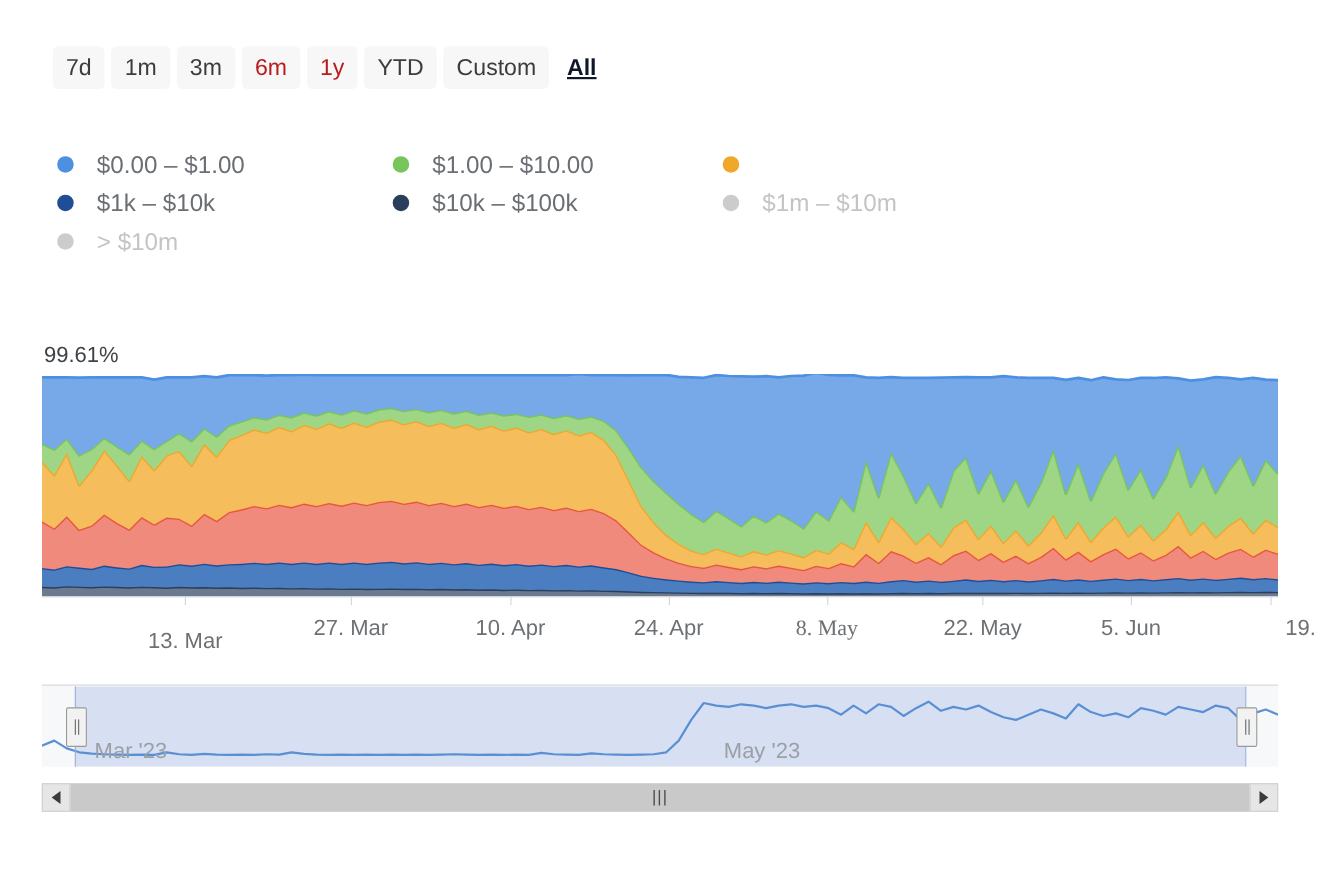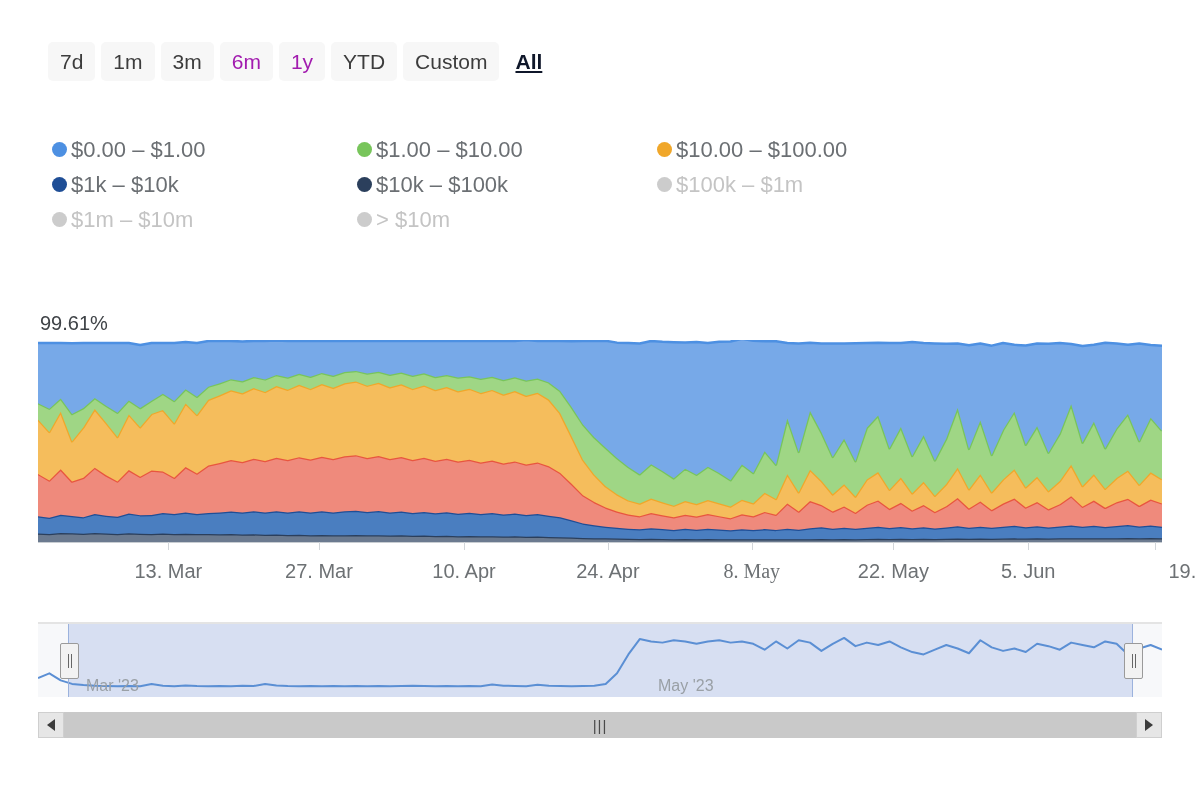--- a/index.html
+++ b/index.html
@@ -30,21 +30,21 @@
     line-height: 1;
     padding: 9px 12px;
     border-radius: 5px;
     background: #f7f7f7;
     color: #3c3c3c;
     white-space: nowrap;
     cursor: pointer;
     user-select: none;
   }
   .range-btn.dim {
-    color: #a21caf;
+    color: #b91c1c;
   }
   .range-btn.selected {
     background: transparent;
     color: #0f172a;
     font-weight: bold;
     padding-left: 10px;
     padding-right: 10px;
     text-decoration: underline;
   }
 
@@ -55,21 +55,21 @@
     top: 132px;
     width: 960px;
     display: grid;
     grid-template-columns: 305px 300px 300px;
     grid-auto-rows: 35px;
     align-items: center;
   }
   .legend-item {
     display: flex;
     align-items: center;
-    gap: 4px;
+    gap: 21px;
     cursor: pointer;
     user-select: none;
   }
   .legend-dot {
     width: 15px;
     height: 15px;
     border-radius: 50%;
     flex: 0 0 auto;
   }
   .legend-label {
@@ -178,21 +178,21 @@
   }
   .nav-series {
     position: absolute;
     left: 0;
     top: 0;
     width: 100%;
     height: 100%;
   }
   .nav-date {
     position: absolute;
-    font-size: 16px;
+    font-size: 20px;
     color: #9aa0a6;
     bottom: 2px;
     white-space: nowrap;
   }
   .nav-handle {
     position: absolute;
     top: 21px;
     width: 17px;
     height: 34px;
     background: #f2f2f2;
@@ -288,36 +288,31 @@
   <div class="legend-item">
     <span class="legend-dot" style="background:#4d90e2"></span>
     <span class="legend-label">$0.00 – $1.00</span>
   </div>
   <div class="legend-item">
     <span class="legend-dot" style="background:#78c55b"></span>
     <span class="legend-label">$1.00 – $10.00</span>
   </div>
   <div class="legend-item">
     <span class="legend-dot" style="background:#f0a72a"></span>
-    <span class="legend-label">$10.00 – $100.00</span>
   </div>
 
   <div class="legend-item">
     <span class="legend-dot" style="background:#1f4e96"></span>
     <span class="legend-label">$1k – $10k</span>
   </div>
   <div class="legend-item">
     <span class="legend-dot" style="background:#2b3f5c"></span>
     <span class="legend-label">$10k – $100k</span>
   </div>
 
-  <div class="legend-item off">
-    <span class="legend-dot" style="background:#cccccc"></span>
-    <span class="legend-label">$100k – $1m</span>
-  </div>
   <div class="legend-item off">
     <span class="legend-dot" style="background:#cccccc"></span>
     <span class="legend-label">$1m – $10m</span>
   </div>
   <div class="legend-item off">
     <span class="legend-dot" style="background:#cccccc"></span>
     <span class="legend-label">&gt; $10m</span>
   </div>
 </div>
 
@@ -347,21 +342,21 @@
         <path d="M 0 79.38600000000001 L 0 79.38600000000001 L 11.353535353535355 91.91 L 22.70707070707071 71.71000000000001 L 34.06060606060606 101.202 L 45.41414141414142 87.26400000000001 L 56.76767676767677 69.084 L 68.12121212121212 82.82000000000001 L 79.47474747474747 96.96 L 90.82828282828284 74.538 L 102.18181818181819 87.26400000000001 L 113.53535353535354 73.93199999999999 L 124.88888888888889 69.892 L 136.24242424242425 83.224 L 147.5959595959596 63.428 L 158.94949494949495 74.942 L 170.3030303030303 59.79199999999997 L 181.65656565656568 55.34800000000001 L 193.010101010101 50.29800000000003 L 204.36363636363637 53.328 L 215.7171717171717 48.07599999999999 L 227.07070707070707 51.91399999999999 L 238.42424242424244 46.05599999999998 L 249.77777777777777 49.69200000000001 L 261.1313131313131 44.843999999999994 L 272.4848484848485 48.883999999999986 L 283.83838383838383 44.036 L 295.1919191919192 47.87399999999997 L 306.5454545454545 43.22800000000001 L 317.8989898989899 41.41 L 329.25252525252523 45.65199999999999 L 340.6060606060606 42.823999999999984 L 351.95959595959596 47.26800000000003 L 363.31313131313135 44.23800000000003 L 374.66666666666663 48.883999999999986 L 386.020202020202 45.44999999999999 L 397.37373737373736 50.096000000000004 L 408.72727272727275 47.066 L 420.0808080808081 51.30799999999999 L 431.4343434343434 48.68199999999999 L 442.78787878787875 52.92400000000001 L 454.14141414141415 49.894000000000005 L 465.4949494949495 54.53999999999999 L 476.8484848484849 51.105999999999995 L 488.2020202020202 55.75199999999998 L 499.55555555555554 52.72199999999998 L 510.9090909090909 59.59 L 522.2626262626262 73.326 L 533.6161616161617 96.354 L 544.969696969697 119.786 L 556.3232323232323 134.734 L 567.6767676767677 146.248 L 579.030303030303 154.328 L 590.3838383838385 160.388 L 601.7373737373738 163.62 L 613.090909090909 158.57 L 624.4444444444445 162.20600000000002 L 635.7979797979798 165.64 L 647.1515151515152 160.994 L 658.5050505050505 164.024 L 669.8585858585858 159.98399999999998 L 681.2121212121212 163.216 L 692.5656565656566 166.44799999999998 L 703.9191919191919 159.78199999999998 L 715.2727272727273 163.216 L 726.6262626262627 152.712 L 737.979797979798 158.974 L 749.3333333333333 134.128 L 760.6868686868687 152.308 L 772.040404040404 129.684 L 783.3939393939395 140.794 L 794.7474747474747 154.328 L 806.10101010101 144.228 L 817.4545454545455 156.55 L 828.8080808080808 139.38 L 840.1616161616162 132.108 L 851.5151515151515 149.682 L 862.8686868686868 137.562 L 874.2222222222223 153.31799999999998 L 885.5757575757575 141.804 L 896.929292929293 155.74200000000002 L 908.2828282828283 144.026 L 919.6363636363637 127.664 L 930.989898989899 149.278 L 942.3434343434343 134.128 L 953.6969696969697 152.308 L 965.0505050505051 139.38 L 976.4040404040404 129.28 L 987.7575757575758 147.25799999999998 L 999.1111111111111 136.75400000000002 L 1010.4646464646465 151.096 L 1021.8181818181818 140.996 L 1033.1717171717173 124.836 L 1044.5252525252524 146.046 L 1055.878787878788 134.32999999999998 L 1067.2323232323233 148.672 L 1078.5858585858584 137.966 L 1089.939393939394 130.49200000000002 L 1101.2929292929293 144.632 L 1112.6464646464647 132.31 L 1124 139.178 L 1124 90.698 L 1112.6464646464647 77.77 L 1101.2929292929293 101.202 L 1089.939393939394 73.93199999999999 L 1078.5858585858584 88.47599999999998 L 1067.2323232323233 108.272 L 1055.878787878788 81.81 L 1044.5252525252524 102.61599999999999 L 1033.1717171717173 64.23599999999999 L 1021.8181818181818 93.526 L 1010.4646464646465 112.716 L 999.1111111111111 86.254 L 987.7575757575758 104.838 L 976.4040404040404 71.71000000000001 L 965.0505050505051 89.88999999999999 L 953.6969696969697 114.938 L 942.3434343434343 80.598 L 930.989898989899 108.878 L 919.6363636363637 68.07400000000001 L 908.2828282828283 98.576 L 896.929292929293 120.39200000000001 L 885.5757575757575 95.344 L 874.2222222222223 115.94800000000001 L 862.8686868686868 87.06200000000001 L 851.5151515151515 108.272 L 840.1616161616162 75.548 L 828.8080808080808 87.87 L 817.4545454545455 121.19999999999999 L 806.10101010101 98.77799999999999 L 794.7474747474747 116.958 L 783.3939393939395 92.31400000000002 L 772.040404040404 71.10399999999998 L 760.6868686868687 111.908 L 749.3333333333333 78.578 L 737.979797979798 124.63400000000001 L 726.6262626262627 111.30199999999999 L 715.2727272727273 132.916 L 703.9191919191919 124.43199999999999 L 692.5656565656566 140.188 L 681.2121212121212 132.916 L 669.8585858585858 126.654 L 658.5050505050505 134.734 L 647.1515151515152 128.674 L 635.7979797979798 138.37 L 624.4444444444445 130.896 L 613.090909090909 124.23 L 601.7373737373738 134.32999999999998 L 590.3838383838385 127.058 L 579.030303030303 117.96799999999999 L 567.6767676767677 107.868 L 556.3232323232323 97.36399999999999 L 544.969696969697 84.43599999999998 L 533.6161616161617 67.06400000000002 L 522.2626262626262 51.105999999999995 L 510.9090909090909 42.41999999999999 L 499.55555555555554 38.581999999999994 L 488.2020202020202 40.602000000000004 L 476.8484848484849 37.370000000000005 L 465.4949494949495 39.99599999999998 L 454.14141414141415 36.76400000000001 L 442.78787878787875 38.78400000000002 L 431.4343434343434 36.15799999999999 L 420.0808080808081 37.572 L 408.72727272727275 34.946 L 397.37373737373736 36.96599999999998 L 386.020202020202 33.33000000000001 L 374.66666666666663 35.75399999999999 L 363.31313131313135 32.52200000000002 L 351.95959595959596 34.744 L 340.6060606060606 31.71399999999997 L 329.25252525252523 33.53199999999998 L 317.8989898989899 30.906000000000006 L 306.5454545454545 32.117999999999995 L 295.1919191919192 35.75399999999999 L 283.83838383838383 32.92599999999999 L 272.4848484848485 36.76400000000001 L 261.1313131313131 33.73400000000001 L 249.77777777777777 37.572 L 238.42424242424244 34.946 L 227.07070707070707 39.38999999999996 L 215.7171717171717 36.96599999999998 L 204.36363636363637 41.20800000000003 L 193.010101010101 39.18800000000002 L 181.65656565656568 43.22800000000001 L 170.3030303030303 46.662000000000006 L 158.94949494949495 56.76199999999997 L 147.5959595959596 49.28800000000001 L 136.24242424242425 61.00400000000002 L 124.88888888888889 53.73199999999997 L 113.53535353535354 60.80199999999999 L 102.18181818181819 68.07400000000001 L 90.82828282828284 60.397999999999996 L 79.47474747474747 72.72 L 68.12121212121212 65.64999999999998 L 56.76767676767677 57.97400000000002 L 45.41414141414142 68.07400000000001 L 34.06060606060606 73.93199999999999 L 22.70707070707071 58.58000000000001 L 11.353535353535355 68.68 L 0 63.226 Z" fill="#9fd685"></path>
         <path d="M 0 63.226 L 11.353535353535355 68.68 L 22.70707070707071 58.58000000000001 L 34.06060606060606 73.93199999999999 L 45.41414141414142 68.07400000000001 L 56.76767676767677 57.97400000000002 L 68.12121212121212 65.64999999999998 L 79.47474747474747 72.72 L 90.82828282828284 60.397999999999996 L 102.18181818181819 68.07400000000001 L 113.53535353535354 60.80199999999999 L 124.88888888888889 53.73199999999997 L 136.24242424242425 61.00400000000002 L 147.5959595959596 49.28800000000001 L 158.94949494949495 56.76199999999997 L 170.3030303030303 46.662000000000006 L 181.65656565656568 43.22800000000001 L 193.010101010101 39.18800000000002 L 204.36363636363637 41.20800000000003 L 215.7171717171717 36.96599999999998 L 227.07070707070707 39.38999999999996 L 238.42424242424244 34.946 L 249.77777777777777 37.572 L 261.1313131313131 33.73400000000001 L 272.4848484848485 36.76400000000001 L 283.83838383838383 32.92599999999999 L 295.1919191919192 35.75399999999999 L 306.5454545454545 32.117999999999995 L 317.8989898989899 30.906000000000006 L 329.25252525252523 33.53199999999998 L 340.6060606060606 31.71399999999997 L 351.95959595959596 34.744 L 363.31313131313135 32.52200000000002 L 374.66666666666663 35.75399999999999 L 386.020202020202 33.33000000000001 L 397.37373737373736 36.96599999999998 L 408.72727272727275 34.946 L 420.0808080808081 37.572 L 431.4343434343434 36.15799999999999 L 442.78787878787875 38.78400000000002 L 454.14141414141415 36.76400000000001 L 465.4949494949495 39.99599999999998 L 476.8484848484849 37.370000000000005 L 488.2020202020202 40.602000000000004 L 499.55555555555554 38.581999999999994 L 510.9090909090909 42.41999999999999 L 522.2626262626262 51.105999999999995 L 533.6161616161617 67.06400000000002 L 544.969696969697 84.43599999999998 L 556.3232323232323 97.36399999999999 L 567.6767676767677 107.868 L 579.030303030303 117.96799999999999 L 590.3838383838385 127.058 L 601.7373737373738 134.32999999999998 L 613.090909090909 124.23 L 624.4444444444445 130.896 L 635.7979797979798 138.37 L 647.1515151515152 128.674 L 658.5050505050505 134.734 L 669.8585858585858 126.654 L 681.2121212121212 132.916 L 692.5656565656566 140.188 L 703.9191919191919 124.43199999999999 L 715.2727272727273 132.916 L 726.6262626262627 111.30199999999999 L 737.979797979798 124.63400000000001 L 749.3333333333333 78.578 L 760.6868686868687 111.908 L 772.040404040404 71.10399999999998 L 783.3939393939395 92.31400000000002 L 794.7474747474747 116.958 L 806.10101010101 98.77799999999999 L 817.4545454545455 121.19999999999999 L 828.8080808080808 87.87 L 840.1616161616162 75.548 L 851.5151515151515 108.272 L 862.8686868686868 87.06200000000001 L 874.2222222222223 115.94800000000001 L 885.5757575757575 95.344 L 896.929292929293 120.39200000000001 L 908.2828282828283 98.576 L 919.6363636363637 68.07400000000001 L 930.989898989899 108.878 L 942.3434343434343 80.598 L 953.6969696969697 114.938 L 965.0505050505051 89.88999999999999 L 976.4040404040404 71.71000000000001 L 987.7575757575758 104.838 L 999.1111111111111 86.254 L 1010.4646464646465 112.716 L 1021.8181818181818 93.526 L 1033.1717171717173 64.23599999999999 L 1044.5252525252524 102.61599999999999 L 1055.878787878788 81.81 L 1067.2323232323233 108.272 L 1078.5858585858584 88.47599999999998 L 1089.939393939394 73.93199999999999 L 1101.2929292929293 101.202 L 1112.6464646464647 77.77 L 1124 90.698" fill="none" stroke="#78c55b" stroke-width="2.5" stroke-linejoin="round"></path>
         <path d="M 0 63.226 L 0 63.226 L 11.353535353535355 68.68 L 22.70707070707071 58.58000000000001 L 34.06060606060606 73.93199999999999 L 45.41414141414142 68.07400000000001 L 56.76767676767677 57.97400000000002 L 68.12121212121212 65.64999999999998 L 79.47474747474747 72.72 L 90.82828282828284 60.397999999999996 L 102.18181818181819 68.07400000000001 L 113.53535353535354 60.80199999999999 L 124.88888888888889 53.73199999999997 L 136.24242424242425 61.00400000000002 L 147.5959595959596 49.28800000000001 L 158.94949494949495 56.76199999999997 L 170.3030303030303 46.662000000000006 L 181.65656565656568 43.22800000000001 L 193.010101010101 39.18800000000002 L 204.36363636363637 41.20800000000003 L 215.7171717171717 36.96599999999998 L 227.07070707070707 39.38999999999996 L 238.42424242424244 34.946 L 249.77777777777777 37.572 L 261.1313131313131 33.73400000000001 L 272.4848484848485 36.76400000000001 L 283.83838383838383 32.92599999999999 L 295.1919191919192 35.75399999999999 L 306.5454545454545 32.117999999999995 L 317.8989898989899 30.906000000000006 L 329.25252525252523 33.53199999999998 L 340.6060606060606 31.71399999999997 L 351.95959595959596 34.744 L 363.31313131313135 32.52200000000002 L 374.66666666666663 35.75399999999999 L 386.020202020202 33.33000000000001 L 397.37373737373736 36.96599999999998 L 408.72727272727275 34.946 L 420.0808080808081 37.572 L 431.4343434343434 36.15799999999999 L 442.78787878787875 38.78400000000002 L 454.14141414141415 36.76400000000001 L 465.4949494949495 39.99599999999998 L 476.8484848484849 37.370000000000005 L 488.2020202020202 40.602000000000004 L 499.55555555555554 38.581999999999994 L 510.9090909090909 42.41999999999999 L 522.2626262626262 51.105999999999995 L 533.6161616161617 67.06400000000002 L 544.969696969697 84.43599999999998 L 556.3232323232323 97.36399999999999 L 567.6767676767677 107.868 L 579.030303030303 117.96799999999999 L 590.3838383838385 127.058 L 601.7373737373738 134.32999999999998 L 613.090909090909 124.23 L 624.4444444444445 130.896 L 635.7979797979798 138.37 L 647.1515151515152 128.674 L 658.5050505050505 134.734 L 669.8585858585858 126.654 L 681.2121212121212 132.916 L 692.5656565656566 140.188 L 703.9191919191919 124.43199999999999 L 715.2727272727273 132.916 L 726.6262626262627 111.30199999999999 L 737.979797979798 124.63400000000001 L 749.3333333333333 78.578 L 760.6868686868687 111.908 L 772.040404040404 71.10399999999998 L 783.3939393939395 92.31400000000002 L 794.7474747474747 116.958 L 806.10101010101 98.77799999999999 L 817.4545454545455 121.19999999999999 L 828.8080808080808 87.87 L 840.1616161616162 75.548 L 851.5151515151515 108.272 L 862.8686868686868 87.06200000000001 L 874.2222222222223 115.94800000000001 L 885.5757575757575 95.344 L 896.929292929293 120.39200000000001 L 908.2828282828283 98.576 L 919.6363636363637 68.07400000000001 L 930.989898989899 108.878 L 942.3434343434343 80.598 L 953.6969696969697 114.938 L 965.0505050505051 89.88999999999999 L 976.4040404040404 71.71000000000001 L 987.7575757575758 104.838 L 999.1111111111111 86.254 L 1010.4646464646465 112.716 L 1021.8181818181818 93.526 L 1033.1717171717173 64.23599999999999 L 1044.5252525252524 102.61599999999999 L 1055.878787878788 81.81 L 1067.2323232323233 108.272 L 1078.5858585858584 88.47599999999998 L 1089.939393939394 73.93199999999999 L 1101.2929292929293 101.202 L 1112.6464646464647 77.77 L 1124 90.698 L 1124 5.656000000000006 L 1112.6464646464647 5.050000000000011 L 1101.2929292929293 3.4339999999999975 L 1089.939393939394 4.848000000000013 L 1078.5858585858584 3.433999999999969 L 1067.2323232323233 2.828000000000003 L 1055.878787878788 4.848000000000013 L 1044.5252525252524 6.060000000000002 L 1033.1717171717173 4.039999999999992 L 1021.8181818181818 3.030000000000001 L 1010.4646464646465 3.6359999999999957 L 999.1111111111111 3.4339999999999975 L 987.7575757575758 5.453999999999979 L 976.4040404040404 4.848000000000013 L 965.0505050505051 3.030000000000001 L 953.6969696969697 5.656000000000006 L 942.3434343434343 3.433999999999969 L 930.989898989899 5.251999999999981 L 919.6363636363637 3.4339999999999975 L 908.2828282828283 3.6359999999999957 L 896.929292929293 3.4339999999999975 L 885.5757575757575 3.030000000000001 L 874.2222222222223 2.0200000000000102 L 862.8686868686868 3.030000000000001 L 851.5151515151515 3.030000000000001 L 840.1616161616162 2.828000000000003 L 828.8080808080808 3.030000000000001 L 817.4545454545455 3.231999999999971 L 806.10101010101 3.433999999999969 L 794.7474747474747 3.433999999999969 L 783.3939393939395 3.4339999999999975 L 772.040404040404 2.828000000000003 L 760.6868686868687 3.433999999999969 L 749.3333333333333 3.030000000000001 L 737.979797979798 1.211999999999989 L 726.6262626262627 1.211999999999989 L 715.2727272727273 0.8079999999999643 L 703.9191919191919 -1.211999999999989 L 692.5656565656566 1.4139999999999873 L 681.2121212121212 1.8179999999999836 L 669.8585858585858 3.030000000000001 L 658.5050505050505 2.0200000000000102 L 647.1515151515152 2.4240000000000066 L 635.7979797979798 2.22199999999998 L 624.4444444444445 1.818000000000012 L 613.090909090909 1.009999999999991 L 601.7373737373738 3.4339999999999975 L 590.3838383838385 3.030000000000001 L 579.030303030303 2.6260000000000048 L 567.6767676767677 0.8079999999999927 L 556.3232323232323 1.009999999999991 L 544.969696969697 1.009999999999991 L 533.6161616161617 1.211999999999989 L 522.2626262626262 1.009999999999991 L 510.9090909090909 1.009999999999991 L 499.55555555555554 1.009999999999991 L 488.2020202020202 0 L 476.8484848484849 1.009999999999991 L 465.4949494949495 1.009999999999991 L 454.14141414141415 1.009999999999991 L 442.78787878787875 1.009999999999991 L 431.4343434343434 1.009999999999991 L 420.0808080808081 1.009999999999991 L 408.72727272727275 1.009999999999991 L 397.37373737373736 1.009999999999991 L 386.020202020202 1.009999999999991 L 374.66666666666663 1.009999999999991 L 363.31313131313135 1.0100000000000193 L 351.95959595959596 1.009999999999991 L 340.6060606060606 1.009999999999991 L 329.25252525252523 1.009999999999991 L 317.8989898989899 1.009999999999991 L 306.5454545454545 1.009999999999991 L 295.1919191919192 1.009999999999991 L 283.83838383838383 1.009999999999991 L 272.4848484848485 1.009999999999991 L 261.1313131313131 1.009999999999991 L 249.77777777777777 1.009999999999991 L 238.42424242424244 0.6059999999999945 L 227.07070707070707 1.009999999999991 L 215.7171717171717 1.009999999999991 L 204.36363636363637 1.4139999999999873 L 193.010101010101 1.009999999999991 L 181.65656565656568 1.009999999999991 L 170.3030303030303 1.009999999999991 L 158.94949494949495 3.030000000000001 L 147.5959595959596 2.0200000000000102 L 136.24242424242425 3.030000000000001 L 124.88888888888889 3.030000000000001 L 113.53535353535354 3.030000000000001 L 102.18181818181819 5.050000000000011 L 90.82828282828284 3.030000000000001 L 79.47474747474747 3.030000000000001 L 68.12121212121212 3.030000000000001 L 56.76767676767677 3.030000000000001 L 45.41414141414142 3.030000000000001 L 34.06060606060606 3.231999999999971 L 22.70707070707071 3.030000000000001 L 11.353535353535355 3.030000000000001 L 0 3.030000000000001 Z" fill="#77a9e8"></path>
         <path d="M 0 3.030000000000001 L 11.353535353535355 3.030000000000001 L 22.70707070707071 3.030000000000001 L 34.06060606060606 3.231999999999971 L 45.41414141414142 3.030000000000001 L 56.76767676767677 3.030000000000001 L 68.12121212121212 3.030000000000001 L 79.47474747474747 3.030000000000001 L 90.82828282828284 3.030000000000001 L 102.18181818181819 5.050000000000011 L 113.53535353535354 3.030000000000001 L 124.88888888888889 3.030000000000001 L 136.24242424242425 3.030000000000001 L 147.5959595959596 2.0200000000000102 L 158.94949494949495 3.030000000000001 L 170.3030303030303 1.009999999999991 L 181.65656565656568 1.009999999999991 L 193.010101010101 1.009999999999991 L 204.36363636363637 1.4139999999999873 L 215.7171717171717 1.009999999999991 L 227.07070707070707 1.009999999999991 L 238.42424242424244 0.6059999999999945 L 249.77777777777777 1.009999999999991 L 261.1313131313131 1.009999999999991 L 272.4848484848485 1.009999999999991 L 283.83838383838383 1.009999999999991 L 295.1919191919192 1.009999999999991 L 306.5454545454545 1.009999999999991 L 317.8989898989899 1.009999999999991 L 329.25252525252523 1.009999999999991 L 340.6060606060606 1.009999999999991 L 351.95959595959596 1.009999999999991 L 363.31313131313135 1.0100000000000193 L 374.66666666666663 1.009999999999991 L 386.020202020202 1.009999999999991 L 397.37373737373736 1.009999999999991 L 408.72727272727275 1.009999999999991 L 420.0808080808081 1.009999999999991 L 431.4343434343434 1.009999999999991 L 442.78787878787875 1.009999999999991 L 454.14141414141415 1.009999999999991 L 465.4949494949495 1.009999999999991 L 476.8484848484849 1.009999999999991 L 488.2020202020202 0 L 499.55555555555554 1.009999999999991 L 510.9090909090909 1.009999999999991 L 522.2626262626262 1.009999999999991 L 533.6161616161617 1.211999999999989 L 544.969696969697 1.009999999999991 L 556.3232323232323 1.009999999999991 L 567.6767676767677 0.8079999999999927 L 579.030303030303 2.6260000000000048 L 590.3838383838385 3.030000000000001 L 601.7373737373738 3.4339999999999975 L 613.090909090909 1.009999999999991 L 624.4444444444445 1.818000000000012 L 635.7979797979798 2.22199999999998 L 647.1515151515152 2.4240000000000066 L 658.5050505050505 2.0200000000000102 L 669.8585858585858 3.030000000000001 L 681.2121212121212 1.8179999999999836 L 692.5656565656566 1.4139999999999873 L 703.9191919191919 -1.211999999999989 L 715.2727272727273 0.8079999999999643 L 726.6262626262627 1.211999999999989 L 737.979797979798 1.211999999999989 L 749.3333333333333 3.030000000000001 L 760.6868686868687 3.433999999999969 L 772.040404040404 2.828000000000003 L 783.3939393939395 3.4339999999999975 L 794.7474747474747 3.433999999999969 L 806.10101010101 3.433999999999969 L 817.4545454545455 3.231999999999971 L 828.8080808080808 3.030000000000001 L 840.1616161616162 2.828000000000003 L 851.5151515151515 3.030000000000001 L 862.8686868686868 3.030000000000001 L 874.2222222222223 2.0200000000000102 L 885.5757575757575 3.030000000000001 L 896.929292929293 3.4339999999999975 L 908.2828282828283 3.6359999999999957 L 919.6363636363637 3.4339999999999975 L 930.989898989899 5.251999999999981 L 942.3434343434343 3.433999999999969 L 953.6969696969697 5.656000000000006 L 965.0505050505051 3.030000000000001 L 976.4040404040404 4.848000000000013 L 987.7575757575758 5.453999999999979 L 999.1111111111111 3.4339999999999975 L 1010.4646464646465 3.6359999999999957 L 1021.8181818181818 3.030000000000001 L 1033.1717171717173 4.039999999999992 L 1044.5252525252524 6.060000000000002 L 1055.878787878788 4.848000000000013 L 1067.2323232323233 2.828000000000003 L 1078.5858585858584 3.433999999999969 L 1089.939393939394 4.848000000000013 L 1101.2929292929293 3.4339999999999975 L 1112.6464646464647 5.050000000000011 L 1124 5.656000000000006" fill="none" stroke="#4d90e2" stroke-width="2.5" stroke-linejoin="round"></path>
       </svg>
   </div>
 
   <div class="axis-line"></div>
   <div class="xaxis" id="xaxis">
       <div class="xtick-mark" style="left: 11.6%;"></div>
-      <div class="xtick" style="left: 11.6%;">13. Mar</div>
+      <div class="xtick" style="left: 11.6%; margin-top: 12px;">13. Mar</div>
       <div class="xtick-mark" style="left: 25%;"></div>
       <div class="xtick" style="left: 25%;">27. Mar</div>
       <div class="xtick-mark" style="left: 37.9%;"></div>
       <div class="xtick" style="left: 37.9%;">10. Apr</div>
       <div class="xtick-mark" style="left: 50.7%;"></div>
       <div class="xtick" style="left: 50.7%; text-align: center;">24. Apr</div>
       <div class="xtick-mark" style="left: 63.5%;"></div>
       <div class="xtick" style="left: 63.5%; font-family: Liberation Serif, serif;">8. May</div>
       <div class="xtick-mark" style="left: 76.1%;"></div>
       <div class="xtick" style="left: 76.1%;">22. May</div>

